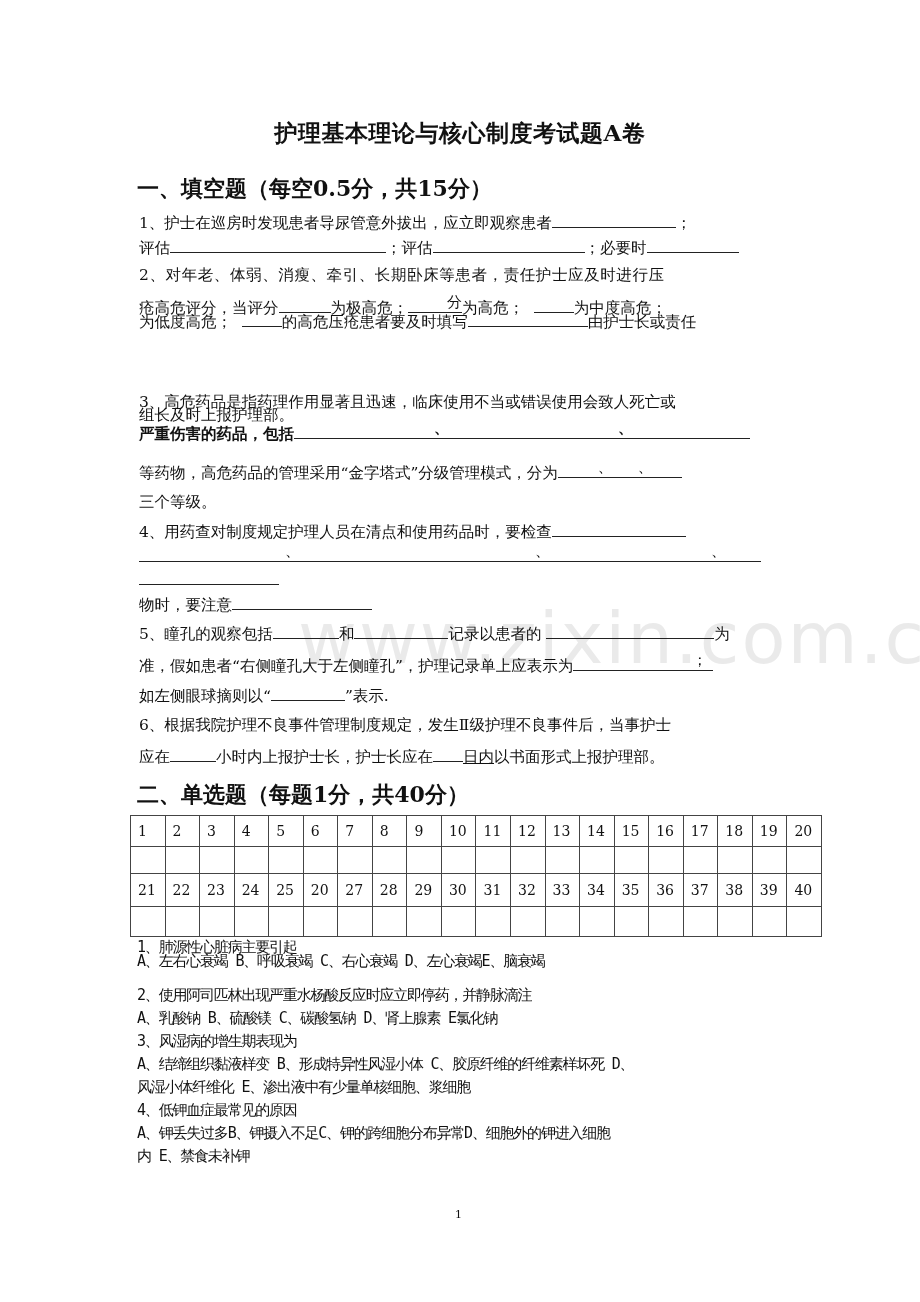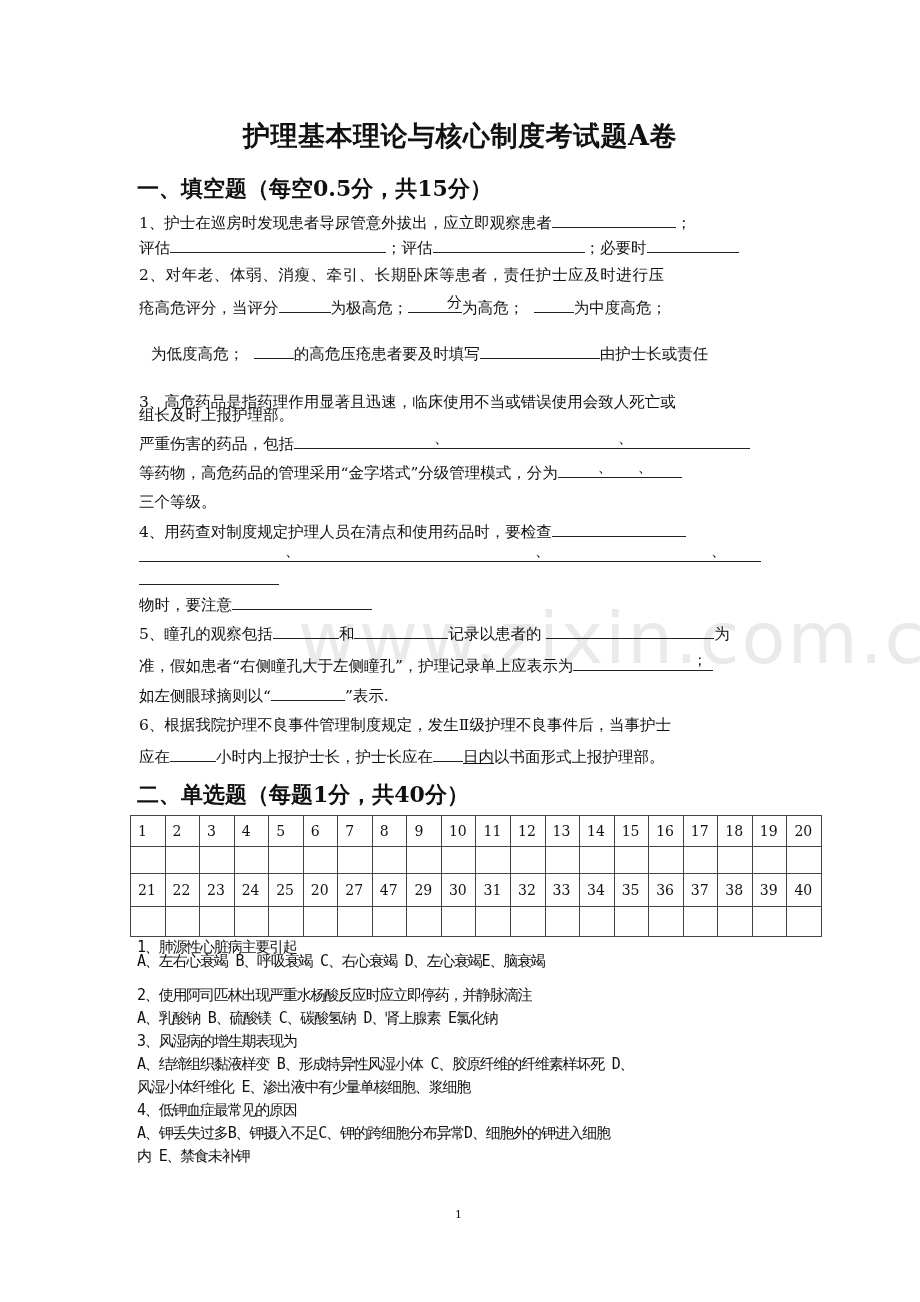--- a/index.html
+++ b/index.html
@@ -19,21 +19,21 @@
     position: absolute;
     left: 0; top: 0;
     width: 920px;
     height: 1302px;
   }
   .title {
     position: absolute;
     left: 0; width: 920px;
     top: 118px;
     text-align: center;
-    font-size: 27px;
+    font-size: 23px;
     font-weight: bold;
     letter-spacing: 0.5px;
   }
   .section-heading {
     position: absolute;
     left: 137px;
     font-size: 22px;
     font-weight: bold;
   }
   .line {
@@ -120,31 +120,31 @@
   <div class="line" style="top:236px;">
     <span>评估</span><span class="blank" style="width:216px;"></span><span>；评估</span><span class="blank" style="width:152px;"></span><span>；必要时</span><span class="blank" style="width:92px;"></span>
   </div>
 
   <div class="line" style="top:265px; letter-spacing:0.6px;">
     <span>2、对年老、体弱、消瘦、牵引、长期卧床等患者，责任护士应及时进行压</span>
   </div>
   <div class="line" style="top:296px;">
     <span>疮高危评分，当评分</span><span class="blank" style="width:52px;"></span><span>为极高危；</span><span class="blank" style="width:54px;"><span class="inner" style="text-align:right;">分</span></span><span>为高危；</span>&nbsp;&nbsp;<span class="blank" style="width:40px;"></span><span>为中度高危；</span>
   </div>
-  <div class="line" style="top:342px;margin-left:12px;">
+  <div class="line" style="top:310px;">
     <span>为低度高危；</span>&nbsp;&nbsp;<span class="blank" style="width:40px;"></span><span>的高危压疮患者要及时填写</span><span class="blank" style="width:120px;"></span><span>由护士长或责任</span>
   </div>
   <div class="line" style="top:357px;margin-top:48px;">
     <span>组长及时上报护理部。</span>
   </div>
 
   <div class="line" style="top:392px;">
     <span>3、高危药品是指药理作用显著且迅速，临床使用不当或错误使用会致人死亡或</span>
   </div>
-  <div class="line" style="top:432px;">
+  <div class="line" style="top:422px;font-weight:bold;">
     <span>严重伤害的药品，包括</span><span class="blank" style="width:140px;"></span><span class="blank" style="width:184px;"><span class="inner">、</span></span><span class="blank" style="width:132px;"><span class="inner">、</span></span>
   </div>
   <div class="line" style="top:461px;">
     <span>等药物，高危药品的管理采用“金字塔式”分级管理模式，分为</span><span class="blank" style="width:40px;"></span><span class="blank" style="width:40px;"><span class="inner">、</span></span><span class="blank" style="width:44px;"><span class="inner">、</span></span>
   </div>
   <div class="line" style="top:492px;">
     <span>三个等级。</span>
   </div>
 
   <div class="line" style="top:520px;">
@@ -226,21 +226,21 @@
           <td></td>
     </tr>
     <tr class="num-row second">
       <td>21</td>
       <td>22</td>
       <td>23</td>
       <td>24</td>
       <td>25</td>
       <td>20</td>
       <td>27</td>
-      <td>47</td>
+      <td>28</td>
       <td>29</td>
       <td>30</td>
       <td>31</td>
       <td>32</td>
       <td>33</td>
       <td>34</td>
       <td>35</td>
       <td>36</td>
       <td>37</td>
       <td>38</td>

